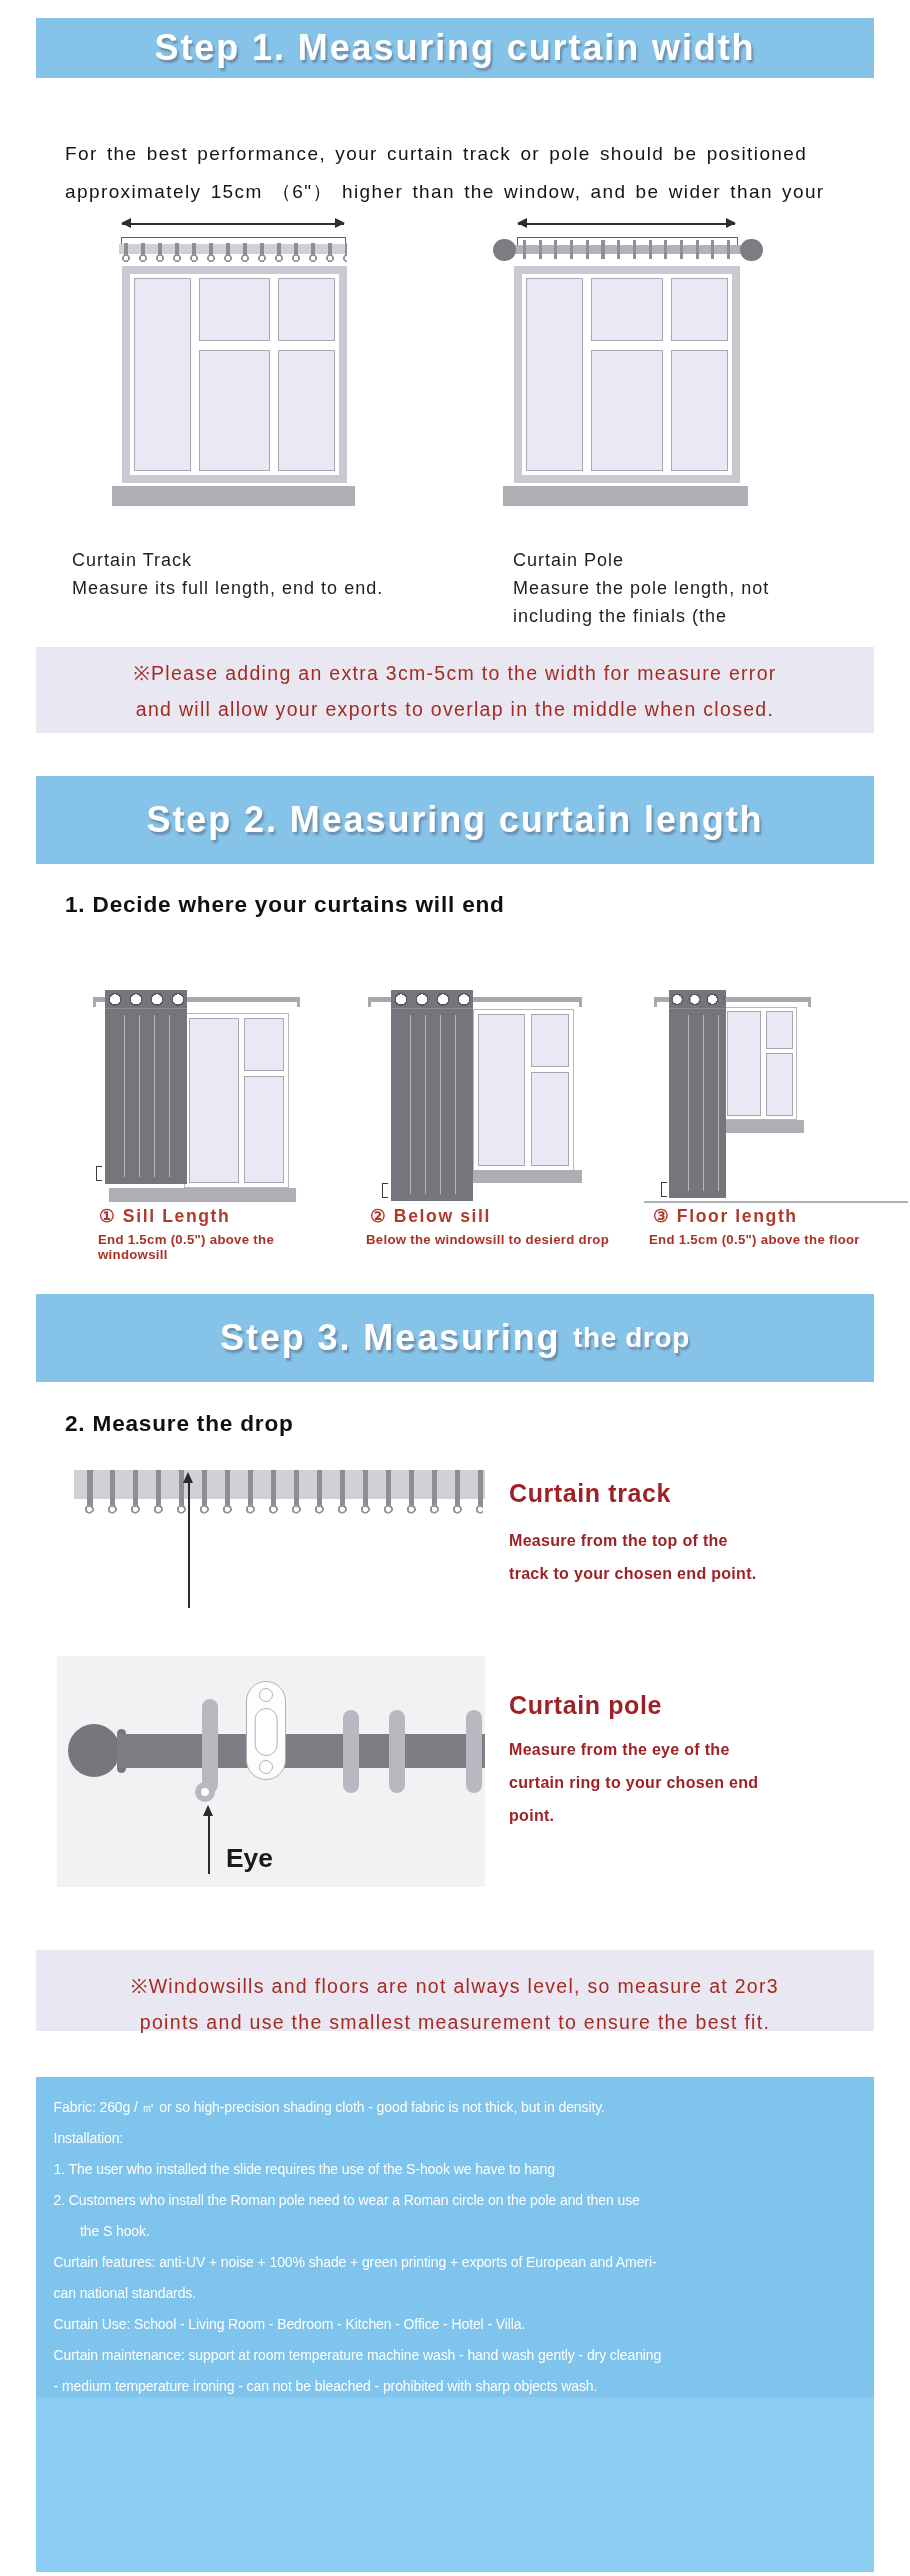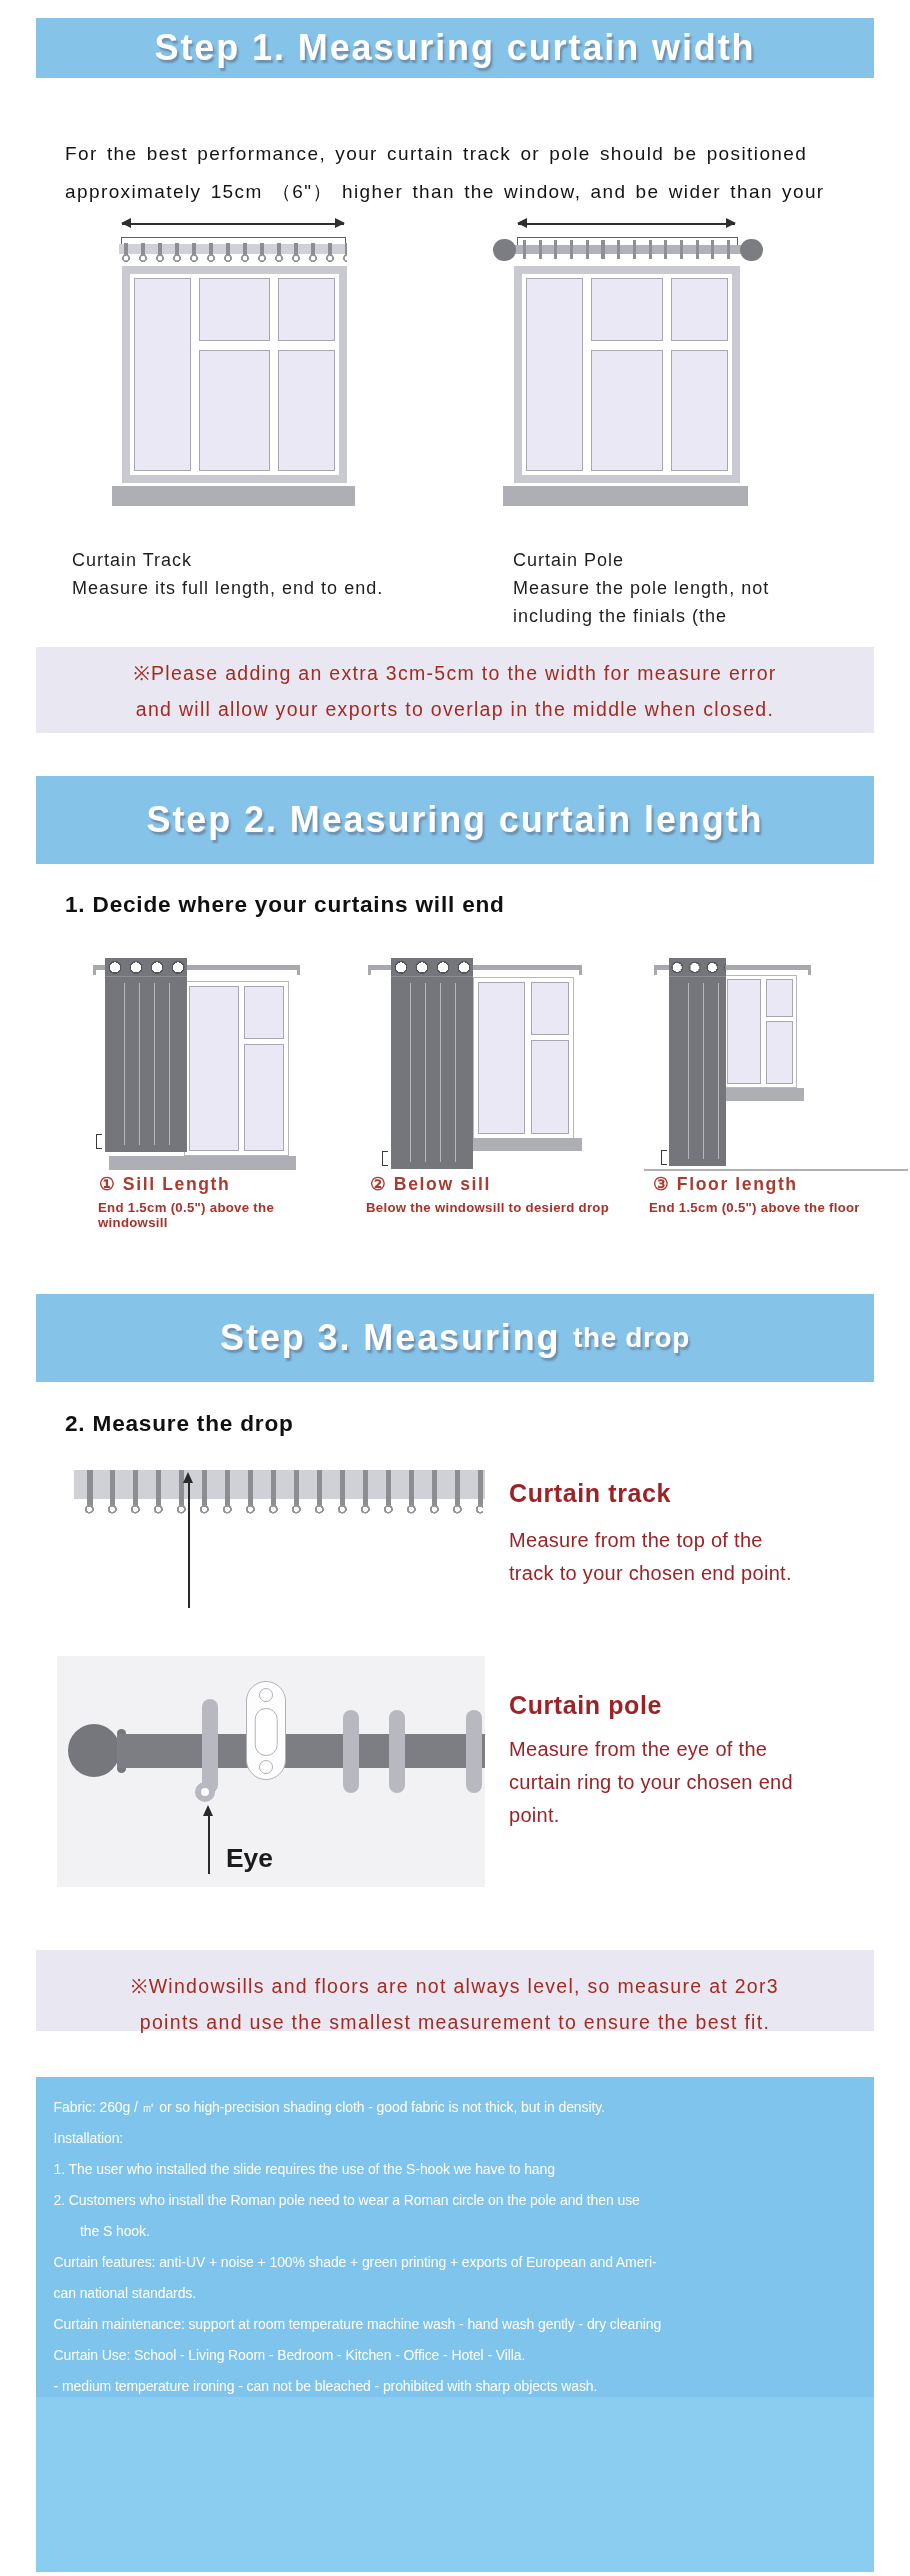--- a/index.html
+++ b/index.html
@@ -49,41 +49,41 @@
   .pole-bar { position:absolute; background:#b2b3b8; }
   .pole-ticks { position:absolute;
     background-image:repeating-linear-gradient(90deg, #8f8f96 0 3.1px, transparent 3.1px 15.7px); }
   .ball { position:absolute; border-radius:50%; background:#7c7c83; }
   .winA { position:absolute; background:#ffffff; border:8.8px solid #c9cad1; padding:4.4px;
     display:grid; grid-template-columns:1fr 1.25fr 1fr; grid-template-rows:63px 1fr; gap:8.2px; }
   .pane { background:#e9e8f4; border:1.3px solid #a6a7b1; }
   .pane.tall { grid-row:1 / span 2; }
   .sill { position:absolute; background:#aeafb4; }
   
-  .tile { position:absolute; top:950px; width:280px; height:280px; }
+  .tile { position:absolute; top:982px; width:280px; height:280px; }
   .t-pole { position:absolute; height:5px; background:#a8a9ae; }
   .t-pole::before,.t-pole::after { content:''; position:absolute; top:0; width:3.1px; height:10px; background:#a8a9ae; }
   .t-pole::before { left:0; } .t-pole::after { right:0; }
   .win2 { position:absolute; background:#ffffff; border:1.9px solid #b7b8bf; padding:3.8px;
     display:grid; grid-template-columns:1.25fr 1fr; grid-template-rows:53px 1fr; gap:5.7px; }
   .win2 .pane { border-width:1.3px; }
   .curtain { position:absolute; width:82px; background:#75757c; }
   .curtain .grommets { position:absolute; left:0; top:0; right:0; height:19px; border-bottom:1.3px solid #8d8d94;
     background-repeat:repeat-x; background-size:21px 19px;
     background-image:radial-gradient(circle at 10px 9.4px, #ffffff 0 5px, #55555c 5px 6.3px, transparent 6.6px); }
   .curtain .folds { position:absolute; left:5px; right:5px; top:25px; bottom:6.3px;
     background-image:repeating-linear-gradient(90deg, transparent 0 14px, rgba(235,235,240,.55) 14px 15px); }
   .lbr { position:absolute; width:6.3px; height:15px; border-left:1.3px solid #3a3a3a;
     border-top:1.3px solid #3a3a3a; border-bottom:1.3px solid #3a3a3a; }
   .floorline { position:absolute; height:1.9px; background:#b0b0b5; }
   .opt-title { position:absolute; font-size:17.6px; font-weight:bold; color:#ae3a2e; letter-spacing:1.6px; }
   .opt-desc { position:absolute; font-size:13.2px; font-weight:bold; color:#a93228; letter-spacing:0.3px; }
   
   .red-h { position:absolute; font-size:25px; font-weight:bold; color:#9e2125; letter-spacing:0.6px; }
-  .red-p { position:absolute; font-size:20px; font-weight:normal; color:#9e2125; line-height:33px; letter-spacing:0.3px; }
+  .red-p { position:absolute; font-size:16px; font-weight:bold; color:#9e2125; line-height:33px; letter-spacing:0.3px; }
   .polefig { position:absolute; left:57px; top:1656px; width:428px; height:231px; background:#f2f1f4; }
   .pf-pole { position:absolute; left:60px; top:78px; width:368px; height:34px; background:#7d7d84; z-index:2; }
   .pf-stub { position:absolute; left:47px; top:86px; width:21.4px; height:19px; background:#76767d; z-index:2; }
   .pf-ball { position:absolute; left:11.3px; top:68px; width:52px; height:53px; border-radius:50%; background:#76767d; z-index:2; }
   .pf-collar { position:absolute; left:60px; top:73px; width:9.4px; height:44px; border-radius:5px; background:#76767d; z-index:2; }
   .pf-ring { position:absolute; width:16.4px; border-radius:8.2px; background:#b8b9c0; z-index:4; }
   .pf-plate { position:absolute; left:189px; top:24.5px; width:40px; height:99px; border-radius:20px;
     background:#fdfdfd; border:1.9px solid #b0b1b8; z-index:3; }
   .pf-hole { position:absolute; left:50%; transform:translateX(-50%); width:14px; height:14px;
     border-radius:50%; border:1.9px solid #b0b1b8; background:#fff; }
@@ -271,20 +271,20 @@
   </div>
 
   <div class="footer1">
     <div class="fline">Fabric: 260g / ㎡ or so high-precision shading cloth - good fabric is not thick, but in density.</div>
     <div class="fline">Installation:</div>
     <div class="fline">1. The user who installed the slide requires the use of the S-hook we have to hang</div>
     <div class="fline">2. Customers who install the Roman pole need to wear a Roman circle on the pole and then use</div>
     <div class="fline indent">the S hook.</div>
     <div class="fline">Curtain features: anti-UV + noise + 100% shade + green printing + exports of European and Ameri-</div>
     <div class="fline">can national standards.</div>
+    <div class="fline">Curtain Use: School - Living Room - Bedroom - Kitchen - Office - Hotel - Villa.</div>
     <div class="fline">Curtain maintenance: support at room temperature machine wash - hand wash gently - dry cleaning</div>
-    <div class="fline">Curtain Use: School - Living Room - Bedroom - Kitchen - Office - Hotel - Villa.</div>
     <div class="fline">- medium temperature ironing - can not be bleached - prohibited with sharp objects wash.</div>
   </div>
   <div class="footer2"></div>
 
 </div>
 
 
 </body></html>

